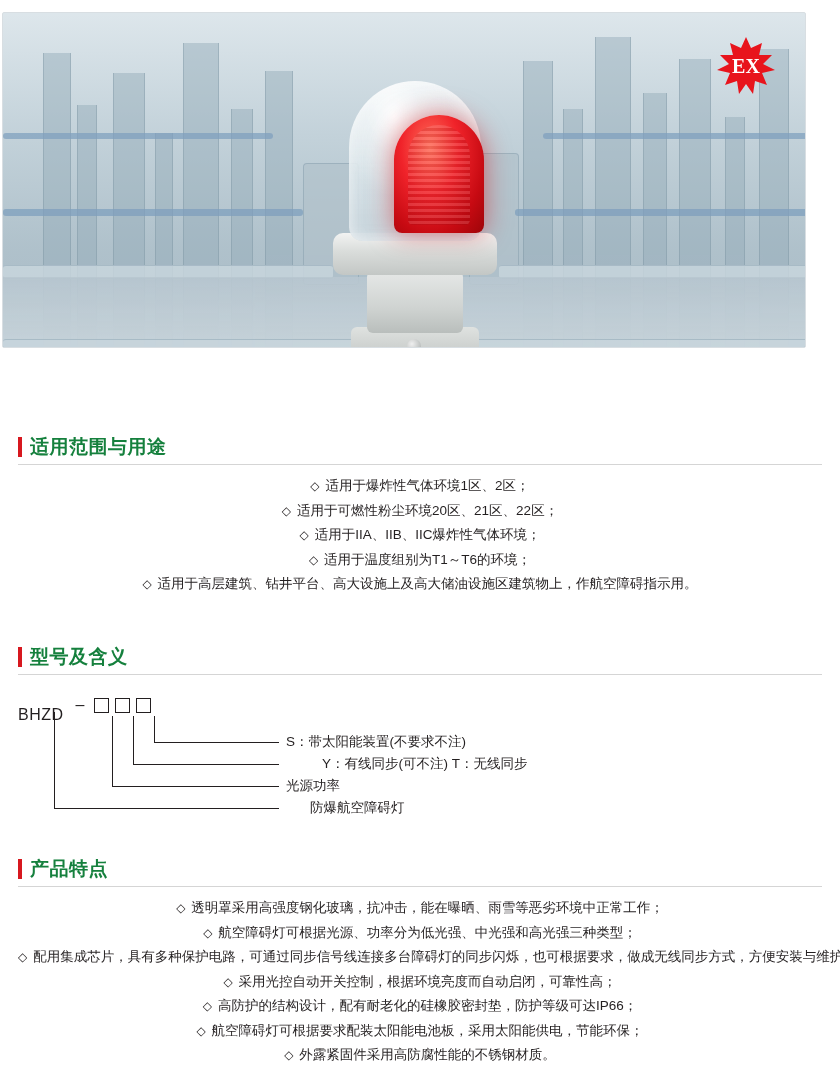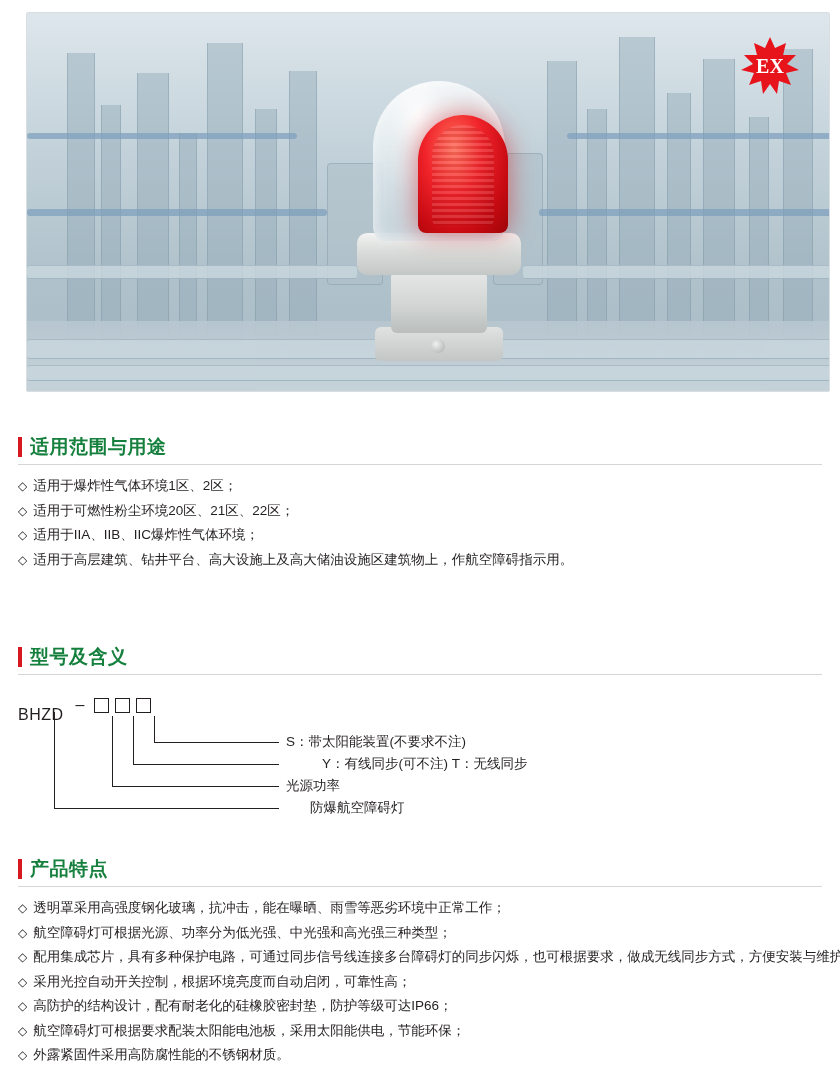--- a/index.html
+++ b/index.html
@@ -12,24 +12,24 @@
     height: 1089px;
     font-family: "Liberation Sans", "DejaVu Sans", sans-serif;
     color: #231f20;
     position: relative;
     overflow: hidden;
   }
 
   
   .hero {
     position: absolute;
-    left: 26px;
+    left: 2px;
     top: 12px;
     width: 804px;
-    height: 380px;
+    height: 336px;
     border: 1px solid #d8dee2;
     box-sizing: border-box;
     border-radius: 2px;
     overflow: hidden;
     background: linear-gradient(180deg, #cfd9de 0%, #c3cfd6 30%, #b9c7cf 60%, #aebdc6 100%);
   }
   .hero-sky {
     position: absolute;
     inset: 0;
     background:
@@ -191,20 +191,21 @@
   .bullets {
     position: absolute;
     left: 18px;
     width: 804px;
   }
   .bullet {
     font-size: 13.5px;
     line-height: 24.5px;
     color: #231f20;
     white-space: nowrap;
+    text-align: center;
   }
   .bullet .dia {
     color: #231f20;
     font-size: 12px;
     margin-right: 6px;
   }
 
   
   .model {
     position: absolute;
@@ -309,20 +310,21 @@
   </div>
 </div>
 
 <div class="section-title" style="top:436px;">适用范围与用途</div>
 <div class="section-rule" style="top:464px;"></div>
 
 <div class="bullets" style="top:474px;">
   <div class="bullet"><span class="dia">◇</span><span>适用于爆炸性气体环境1区、2区；</span></div>
   <div class="bullet"><span class="dia">◇</span><span>适用于可燃性粉尘环境20区、21区、22区；</span></div>
   <div class="bullet"><span class="dia">◇</span><span>适用于IIA、IIB、IIC爆炸性气体环境；</span></div>
+  <div class="bullet"><span class="dia">◇</span><span>适用于温度组别为T1～T6的环境；</span></div>
   <div class="bullet"><span class="dia">◇</span><span>适用于高层建筑、钻井平台、高大设施上及高大储油设施区建筑物上，作航空障碍指示用。</span></div>
 </div>
 
 <div class="section-title" style="top:646px;">型号及含义</div>
 <div class="section-rule" style="top:674px;"></div>
 
 <div class="model">
   <div class="model-code">
     <span class="bhzd">BHZD</span>
     <span class="dash">–</span>

